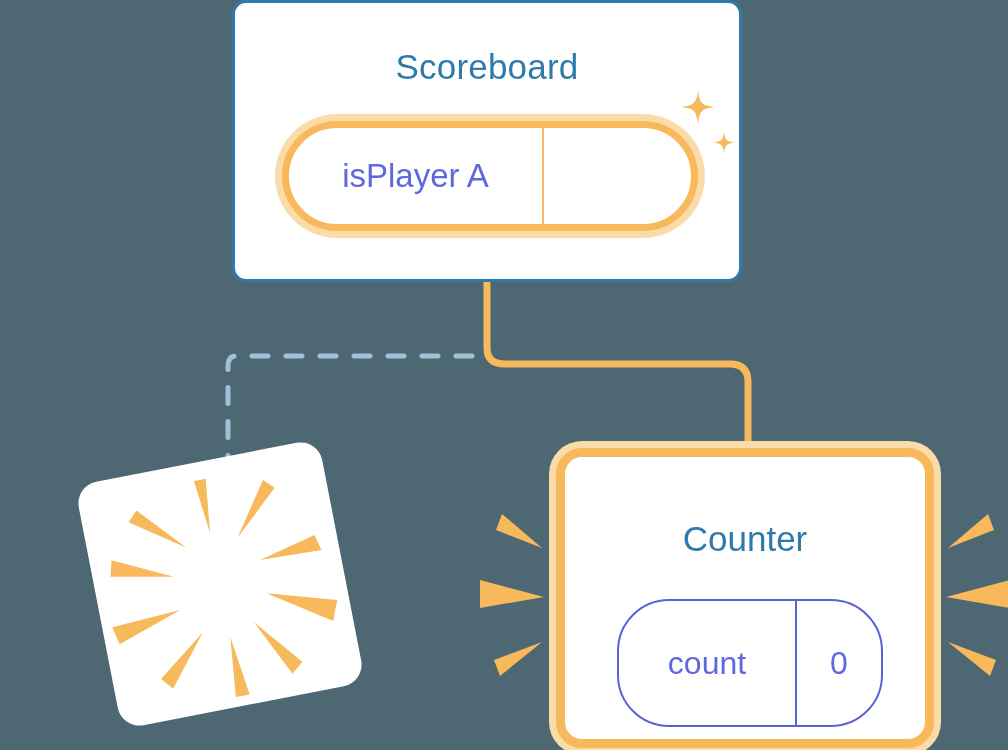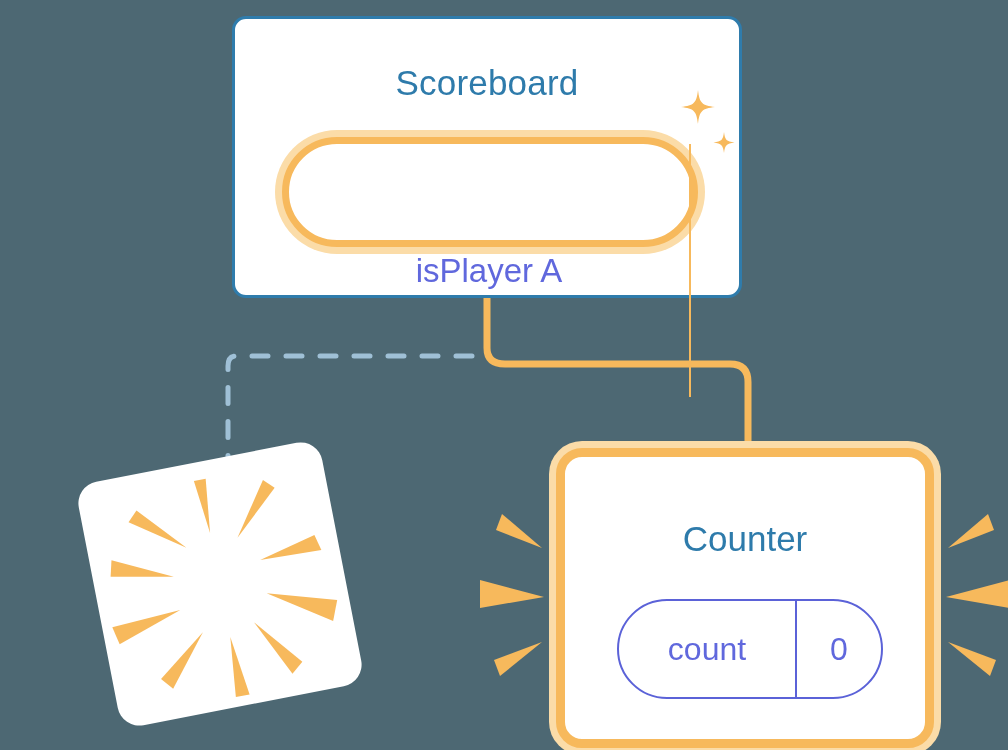--- a/index.html
+++ b/index.html
@@ -30,21 +30,21 @@
     width: 1008px;
     height: 750px;
     z-index: 1;
     pointer-events: none;
   }
 
   
   .scoreboard-card {
     position: absolute;
     left: 232px;
-    top: 16px;
+    top: 0px;
     width: 510px;
     height: 282px;
     background: #ffffff;
     border: 3px solid #2f7cac;
     border-radius: 14px;
     box-sizing: border-box;
     z-index: 3;
   }
   .scoreboard-title {
     position: absolute;
@@ -64,21 +64,20 @@
     top: 118px;
     width: 416px;
     height: 110px;
     box-sizing: border-box;
     border: 7px solid #f7b95c;
     border-radius: 58px;
     background: #ffffff;
     box-shadow: 0 0 0 7px #fbdca8;
     display: flex;
     align-items: stretch;
-    flex-direction: column;
   }
   .pill-orange .pill-key {
     flex: 0 0 253px;
     display: flex;
     align-items: center;
     justify-content: center;
     font-size: 33px;
     color: #6068dd;
     border-right: 2px solid #f7b95c;
   }
@@ -123,21 +122,21 @@
     top: 62px;
     text-align: center;
     font-size: 35px;
     color: #2e7bab;
   }
   .pill-indigo {
     position: absolute;
     left: 52px;
     top: 142px;
     width: 266px;
-    height: 100px;
+    height: 128px;
     box-sizing: border-box;
     border: 2px solid #5b62d8;
     border-radius: 52px;
     background: #ffffff;
     display: flex;
     align-items: stretch;
   }
   .pill-indigo .pill-key {
     flex: 0 0 176px;
     display: flex;

